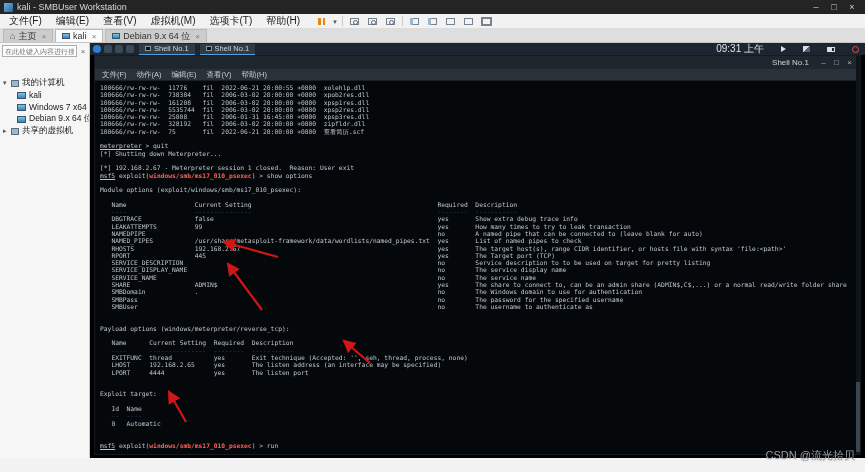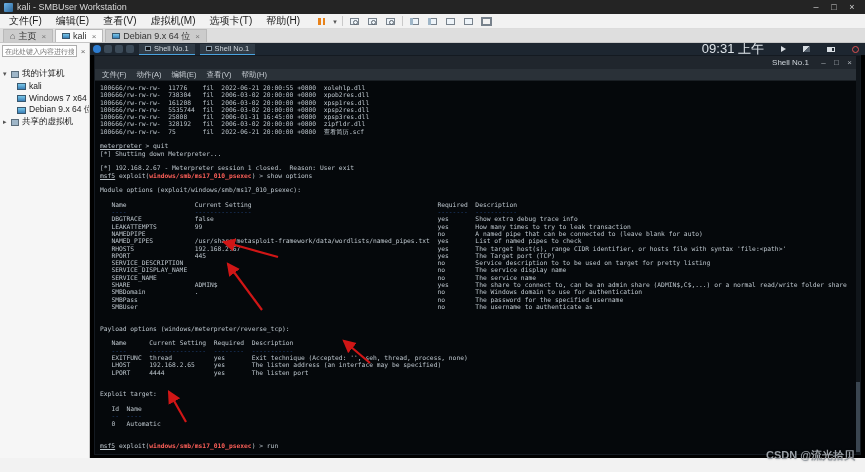--- a/index.html
+++ b/index.html
@@ -33,34 +33,34 @@
   .tab-vm-ico{width:8px;height:6px;background:linear-gradient(#79c7e8,#3a7fb8);border:1px solid #38576e;margin-right:3px;flex:none;}
   .tab-home{margin-right:3px;font-size:9px;color:#444;}
   .tab-close{margin-left:5px;color:#777;font-size:8px;}
 
   
   .bodyarea{position:absolute;left:0;top:43px;right:0;bottom:14px;}
   .sidebar{position:absolute;left:0;top:0;width:90px;bottom:0;background:#f6f6f6;border-right:1px solid #c9c9c9;overflow:hidden;}
   .search-row{display:flex;align-items:center;margin:2px;gap:2px;}
   .search-input{flex:1;height:12px;font-size:7px;border:1px solid #adadad;background:#fff;padding:0 2px;font-family:inherit;min-width:0;}
   .search-clear{font-size:8px;color:#666;width:8px;text-align:center;}
-  .tree{font-size:8.5px;color:#222;margin-top:11px;}
+  .tree{font-size:8.5px;color:#222;margin-top:20px;}
   .tree-row{display:flex;align-items:center;height:12px;padding-left:3px;white-space:nowrap;overflow:hidden;}
   .tree-row.lvl1{padding-left:17px;}
   .tw{width:8px;font-size:7px;color:#555;flex:none;}
   .ico-computer{width:8px;height:7px;background:#9fb6c8;border:1px solid #5a6c7a;margin-right:3px;flex:none;}
   .ico-vm{width:9px;height:7px;background:linear-gradient(#79c7e8,#3a7fb8);border:1px solid #38576e;margin-right:3px;flex:none;}
 
   .guest{position:absolute;left:90px;top:0;right:0;bottom:0;background:#000000;overflow:hidden;}
   .gpanel{position:absolute;left:0;top:0;right:0;height:12px;background:#1d2630;display:flex;align-items:center;padding:0 3px;gap:3px;}
   .gp-ico{width:8px;height:8px;border-radius:2px;background:#3b4a58;flex:none;}
   .gp-ico.k{background:#2d7dd2;border-radius:50%;}
   .taskbtn{display:flex;align-items:center;gap:3px;background:#303b46;color:#cfd6dc;font-size:7.5px;padding:0 6px;height:11px;margin-left:2px;border-bottom:1px solid #4aa3df;white-space:nowrap;}
   .taskbtn .ti{width:6px;height:5px;background:#0e1116;border:1px solid #8899a6;flex:none;}
-  .gp-right{margin-left:auto;display:flex;align-items:center;gap:17px;color:#dde3e8;font-size:13px;padding-right:3px;}
+  .gp-right{margin-left:auto;display:flex;align-items:center;gap:17px;color:#dde3e8;font-size:10px;padding-right:3px;}
   .t-vol{width:0;height:0;border-left:5px solid #d7dde2;border-top:3px solid transparent;border-bottom:3px solid transparent;}
   .t-net{width:7px;height:6px;background:linear-gradient(135deg,#d7dde2 50%,#55606c 50%);}
   .t-bat{width:8px;height:5px;border:1px solid #d7dde2;background:linear-gradient(to right,#d7dde2 70%,transparent 70%);}
   .t-pow{width:7px;height:7px;border:1.5px solid #e05252;border-radius:50%;}
 
   
   .term{position:absolute;left:4px;top:12px;right:4px;bottom:3px;background:#05080b;border:1px solid #141a21;display:flex;flex-direction:column;}
   .term-title{height:13px;background:#20262d;display:flex;align-items:center;font-size:8px;color:#ced4da;padding:0 4px;flex:none;}
   .term-title .spacer{flex:1;}
   .tt-btn{width:13px;text-align:center;color:#aeb4ba;font-size:8px;}
@@ -68,21 +68,21 @@
   .term-body{flex:1;position:relative;overflow:hidden;padding:3px 5px;font-family:"DejaVu Sans Mono","Liberation Mono",monospace;font-size:6.3px;line-height:7.3px;color:#bdc6cd;}
   .tl{white-space:pre;height:7.3px;}
   .t-u{text-decoration:underline;}
   .t-r{color:#ff6059;font-weight:bold;}
   .t-d{color:#24457d;}
   .term-scroll{position:absolute;right:0;top:0;width:4px;bottom:0;background:#10151a;}
   .term-scroll .thumb{position:absolute;left:0;right:0;bottom:2px;height:70px;background:#3a4550;}
 
   
   .statusbar{position:absolute;left:0;bottom:0;right:0;height:14px;background:#f1f1f1;border-top:1px solid #cfcfcf;display:flex;align-items:center;font-size:9px;color:#333;padding:0 5px;}
-  .watermark{position:absolute;right:10px;top:448px;font-size:11px;font-weight:bold;color:#9aa0a6;z-index:60;text-shadow:0 0 2px rgba(0,0,0,0.35);}
+  .watermark{position:absolute;right:10px;top:448px;font-size:11px;font-weight:normal;color:#9aa0a6;z-index:60;text-shadow:0 0 2px rgba(0,0,0,0.35);}
   .annotations{position:absolute;inset:0;z-index:55;pointer-events:none;}
 </style>
 </head>
 <body>
 
 <div class="screen">
 
   <div class="titlebar">
     <span class="vmw-logo"></span>
     <span>kali - SMBUser Workstation</span>

